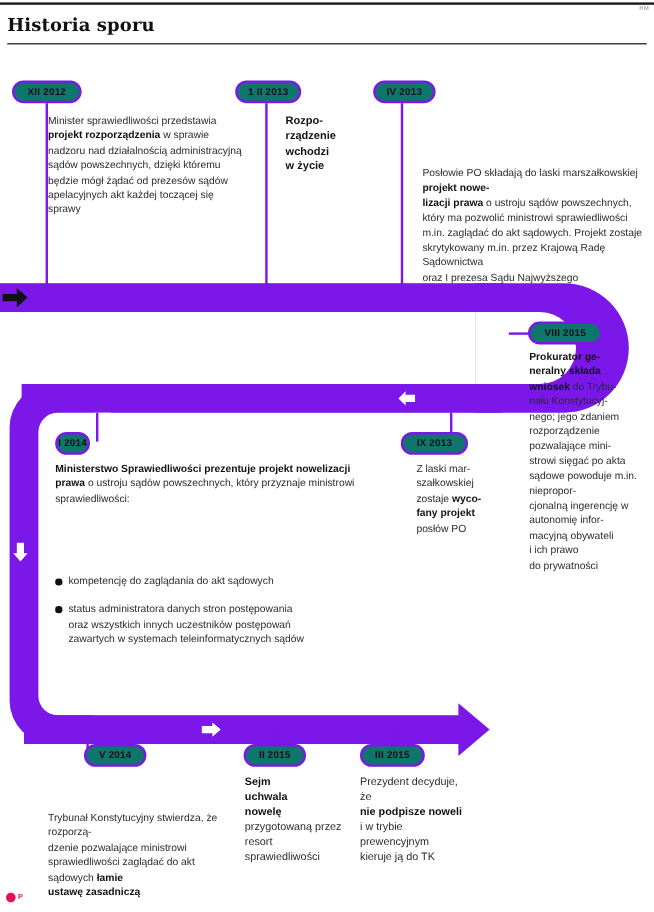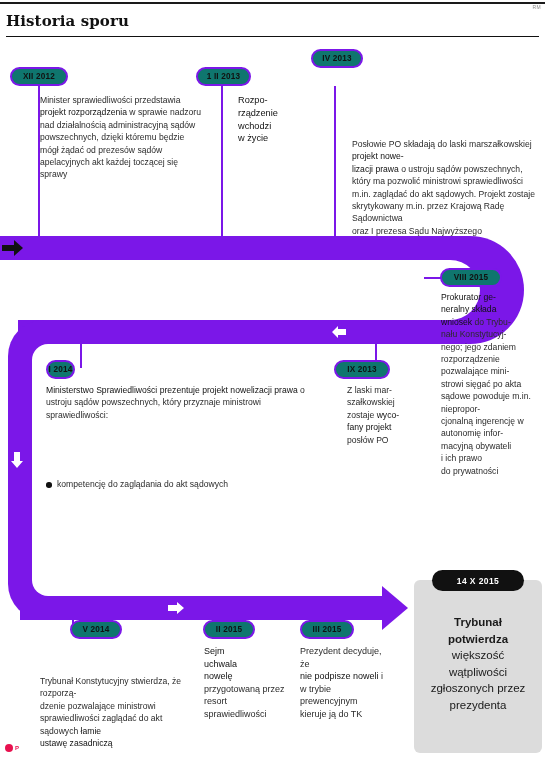--- a/index.html
+++ b/index.html
@@ -95,21 +95,21 @@
   }
 
   
   .stem{position:absolute;background:#7b17e8;width:2.2px;z-index:4;}
   .stem-h{position:absolute;background:#7b17e8;height:2.2px;z-index:4;}
 
   
   .txt{
     position:absolute;font-size:8.6px;line-height:12.4px;color:#2b2b2b;z-index:7;
   }
-  .txt b{color:#111;font-weight:normal;}
+  .txt b{color:#111;font-weight:bold;}
   ul.bl{list-style:none;margin:0;padding:0;}
   ul.bl li{position:relative;padding-left:11px;margin-bottom:11px;}
   ul.bl li:before{
     content:"";position:absolute;left:0;top:4px;
     width:5.5px;height:5.5px;border-radius:50%;background:#111;
   }
 
   
   .grey-card{
     position:absolute;left:414px;top:580px;width:128px;height:173px;
@@ -169,53 +169,50 @@
 
   <div class="stem" style="left:38px;top:86px;height:152px;"></div>
   <div class="pill" style="left:10px;top:67px;width:58px;">XII 2012</div>
   <div class="txt" style="left:40px;top:94px;width:162px;">Minister sprawiedliwości przedstawia <b>projekt rozporządzenia</b> w sprawie nadzoru nad działalnością administracyjną sądów powszechnych, dzięki któremu będzie mógł żądać od prezesów sądów apelacyjnych akt każdej toczącej się sprawy</div>
 
   <div class="stem" style="left:221px;top:86px;height:152px;"></div>
   <div class="pill" style="left:196px;top:67px;width:55px;">1 II 2013</div>
   <div class="txt" style="left:238px;top:94px;width:80px;font-size:9.2px;line-height:12.8px;"><b>Rozpo-<br>rządzenie<br>wchodzi<br>w życie</b></div>
 
   <div class="stem" style="left:334px;top:86px;height:152px;"></div>
-  <div class="pill" style="left:311px;top:49px;width:52px;">IV 2013</div>
+  <div class="pill" style="left:311px;top:67px;width:52px;">IV 2013</div>
   <div class="txt" style="left:352px;top:94px;width:190px;margin-top:44px;">Posłowie PO składają do laski marszałkowskiej <b>projekt nowe-<br>lizacji prawa</b> o ustroju sądów powszechnych, który ma pozwolić ministrowi sprawiedliwości m.in. zaglądać do akt sądowych. Projekt zostaje skrytykowany m.in. przez Krajową Radę Sądownictwa<br>oraz I prezesa Sądu Najwyższego</div>
 
   <div class="stem-h" style="left:424px;top:277px;width:22px;"></div>
   <div class="pill" style="left:440px;top:268px;width:62px;">VIII 2015</div>
   <div class="txt" style="left:441px;top:291px;width:98px;"><b>Prokurator ge-<br>neralny składa<br>wniosek</b> do Trybu-<br>nału Konstytucyj-<br>nego; jego zdaniem rozporządzenie pozwalające mini-<br>strowi sięgać po akta sądowe powoduje m.in. niepropor-<br>cjonalną ingerencję w autonomię infor-<br>macyjną obywateli<br>i ich prawo<br>do prywatności</div>
 
   <div class="stem" style="left:375px;top:344px;height:24px;"></div>
   <div class="pill" style="left:334px;top:360px;width:56px;">IX 2013</div>
   <div class="txt" style="left:347px;top:384px;width:72px;">Z laski mar-<br>szałkowskiej zostaje <b>wyco-<br>fany projekt</b> posłów PO</div>
 
   <div class="stem" style="left:80px;top:344px;height:24px;"></div>
   <div class="pill" style="left:46px;top:360px;width:29px;">I 2014</div>
   <div class="txt" style="left:46px;top:384px;width:264px;"><b>Ministerstwo Sprawiedliwości prezentuje projekt nowelizacji prawa</b> o ustroju sądów powszechnych, który przyznaje ministrowi sprawiedliwości:</div>
   <ul class="bl txt" style="left:46px;top:478px;width:292px;">
     <li>kompetencję do zaglądania do akt sądowych</li>
+    <li>status administratora danych stron postępowania<br>oraz wszystkich innych uczestników postępowań<br>zawartych w systemach teleinformatycznych sądów</li>
   </ul>
 
   <div class="stem" style="left:72px;top:620px;height:12px;"></div>
   <div class="pill" style="left:46px;top:620px;width:52px;margin-left:24px;">V 2014</div>
   <div class="txt" style="left:40px;top:675px;width:160px;">Trybunał Konstytucyjny stwierdza, że rozporzą-<br>dzenie pozwalające ministrowi sprawiedliwości zaglądać do akt sądowych <b>łamie<br>ustawę zasadniczą</b></div>
 
   <div class="stem" style="left:229px;top:608px;height:14px;"></div>
   <div class="pill" style="left:203px;top:620px;width:52px;">II 2015</div>
   <div class="txt" style="left:204px;top:645px;width:82px;font-size:9px;line-height:12.6px;"><b>Sejm<br>uchwala<br>nowelę</b><br>przygotowaną przez resort sprawiedliwości</div>
 
   <div class="stem" style="left:327px;top:608px;height:14px;"></div>
   <div class="pill" style="left:300px;top:620px;width:54px;">III 2015</div>
   <div class="txt" style="left:300px;top:645px;width:86px;font-size:9px;line-height:12.6px;">Prezydent decyduje, że<br><b>nie podpisze noweli</b> i w trybie prewencyjnym kieruje ją do TK</div>
 
-  <div class="grey-card">
-    <div class="pill-black" style="left:18px;top:-10px;width:92px;">14 X 2015</div>
-    <div class="body"><b>Trybunał<br>potwierdza</b><br>większość wątpliwości zgłoszonych przez<br>prezydenta</div>
-  </div>
 
   <div class="footer-logo">
     <span class="fl-dot"></span>
     <span class="fl-txt">P</span>
   </div>
 
 </div>
 
 </body></html>

